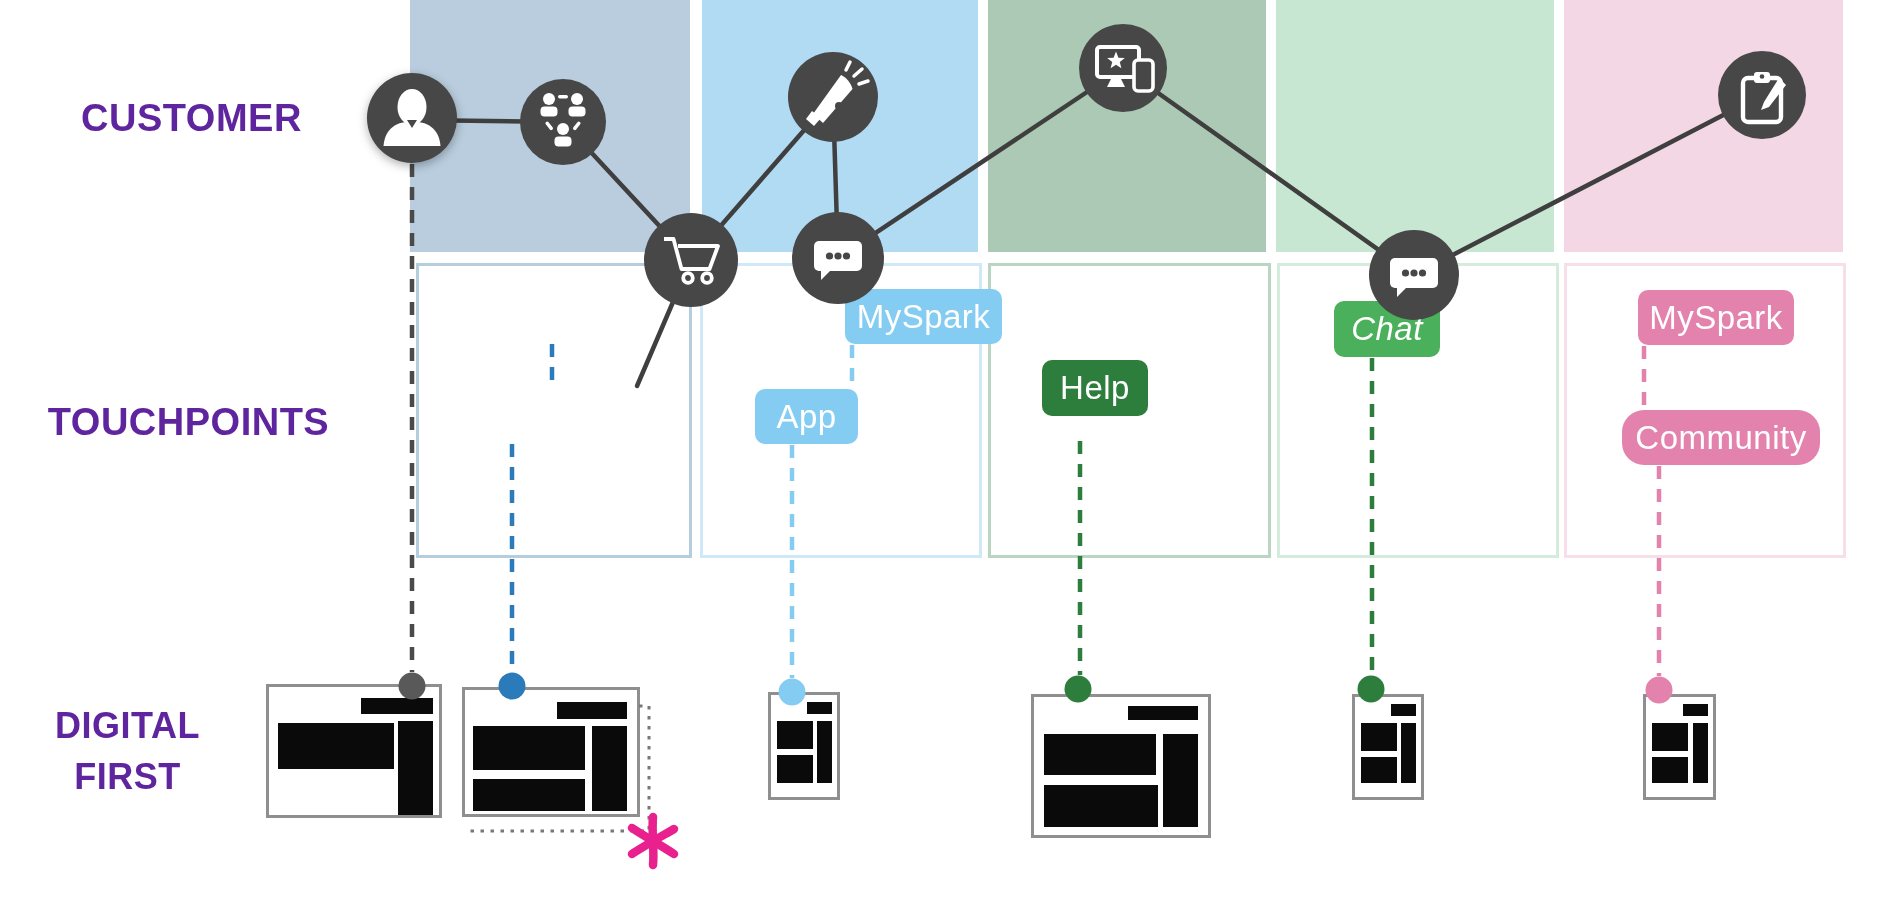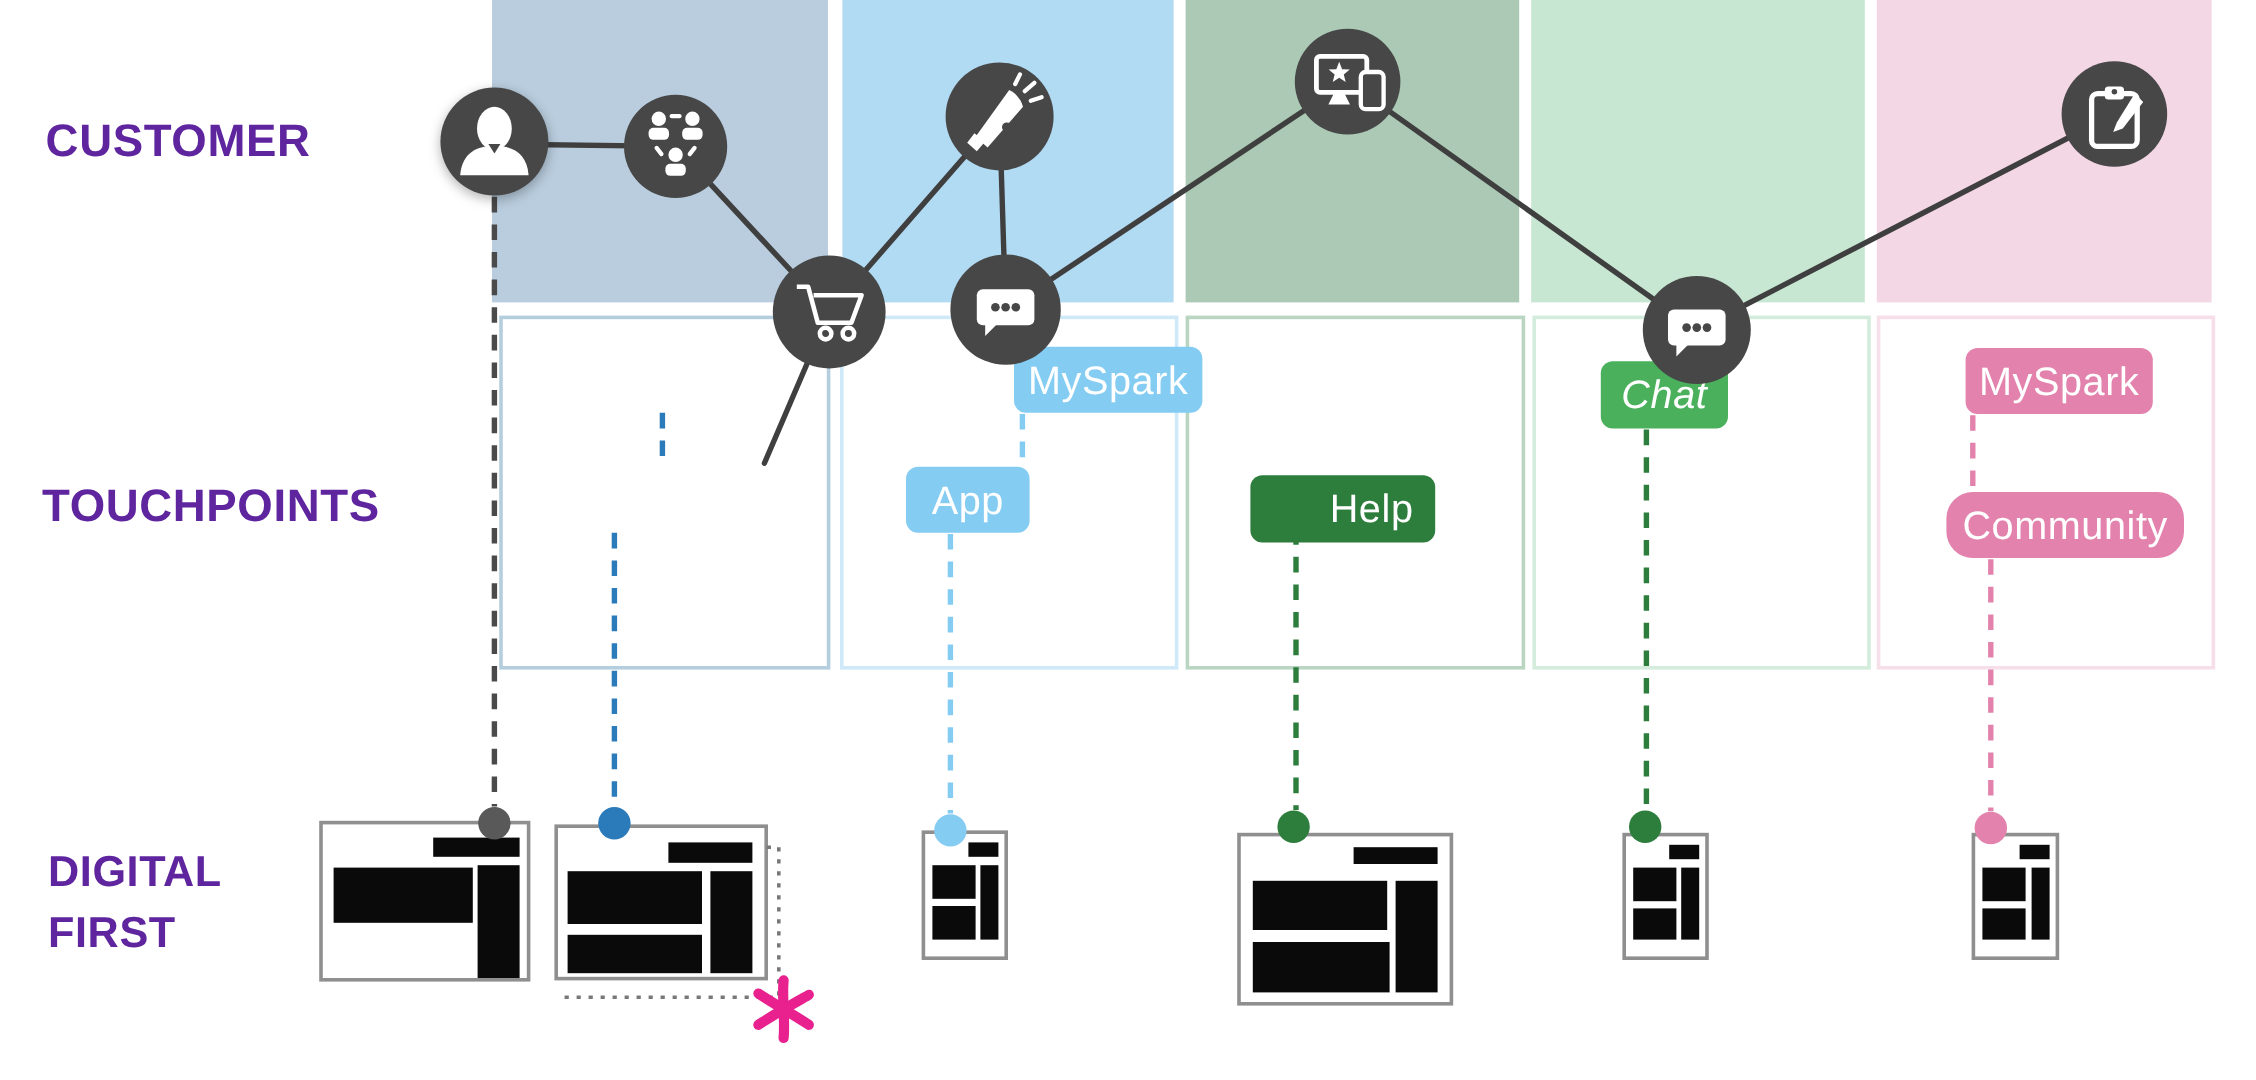--- a/index.html
+++ b/index.html
@@ -15,37 +15,37 @@
   .band.b4{left:1276px;width:278px;background:var(--band-green-light);}
   .band.b5{left:1564px;width:279px;background:var(--band-pink);}
   
   .tcell{position:absolute;top:263px;height:289px;background:#fff;border-style:solid;border-width:3px;}
   .tcell.x1{left:416px;width:270px;border-color:var(--box-blue-gray);}
   .tcell.x2{left:700px;width:276px;border-color:var(--box-blue);}
   .tcell.x3{left:988px;width:277px;border-color:var(--box-green);}
   .tcell.x4{left:1277px;width:276px;border-color:var(--box-green-light);}
   .tcell.x5{left:1564px;width:276px;border-color:var(--box-pink);}
   
-  .row-label{position:absolute;color:var(--purple);font-weight:700;text-align:left;letter-spacing:.5px;}
+  .row-label{position:absolute;color:var(--purple);font-weight:700;text-align:center;letter-spacing:.5px;}
   .row-label.ce{left:38px;width:307px;top:92px;font-size:38px;line-height:52px;}
   .row-label.tp{left:35px;width:307px;top:400px;font-size:38px;line-height:44px;}
   .row-label.df{left:40px;width:175px;top:700px;font-size:36px;line-height:51px;}
   
   .pill{position:absolute;border-radius:10px;color:#fff;font-size:33px;font-weight:400;
         display:flex;align-items:center;justify-content:center;letter-spacing:.5px;z-index:3;}
   .pill.c-blue{background:var(--pill-blue);}
   .pill.c-blue-light{background:var(--pill-blue-light);}
   .pill.c-green-dark{background:var(--pill-green-dark);}
   .pill.c-green{background:var(--pill-green);font-style:italic;}
   .pill.c-pink{background:var(--pill-pink);}
   .pill.store{left:433px;top:288px;width:142px;height:55px;}
   .pill.online-shop{left:473px;top:387px;width:200px;height:56px;}
   .pill.myspark-b{left:845px;top:289px;width:157px;height:55px;}
   .pill.app{left:755px;top:389px;width:103px;height:55px;}
-  .pill.help{left:1042px;top:396px;width:106px;height:56px;padding-left:48px;}
+  .pill.help{left:1042px;top:360px;width:106px;height:56px;}
   .pill.chat{left:1334px;top:301px;width:106px;height:56px;}
   .pill.myspark-p{left:1638px;top:290px;width:156px;height:55px;}
   .pill.community{left:1622px;top:410px;width:198px;height:55px;border-radius:22px;}
   
   .wf{position:absolute;background:#fff;border:3px solid var(--wf-border);box-sizing:border-box;z-index:2;}
   .wf .blk{position:absolute;background:var(--wf-block);}
   .wf.wf1{left:266px;top:684px;width:176px;height:134px;}
   .wf.wf2{left:462px;top:687px;width:178px;height:130px;}
   .wf.wf-app{left:768px;top:692px;width:72px;height:108px;}
   .wf.wf-help{left:1031px;top:694px;width:180px;height:144px;}

